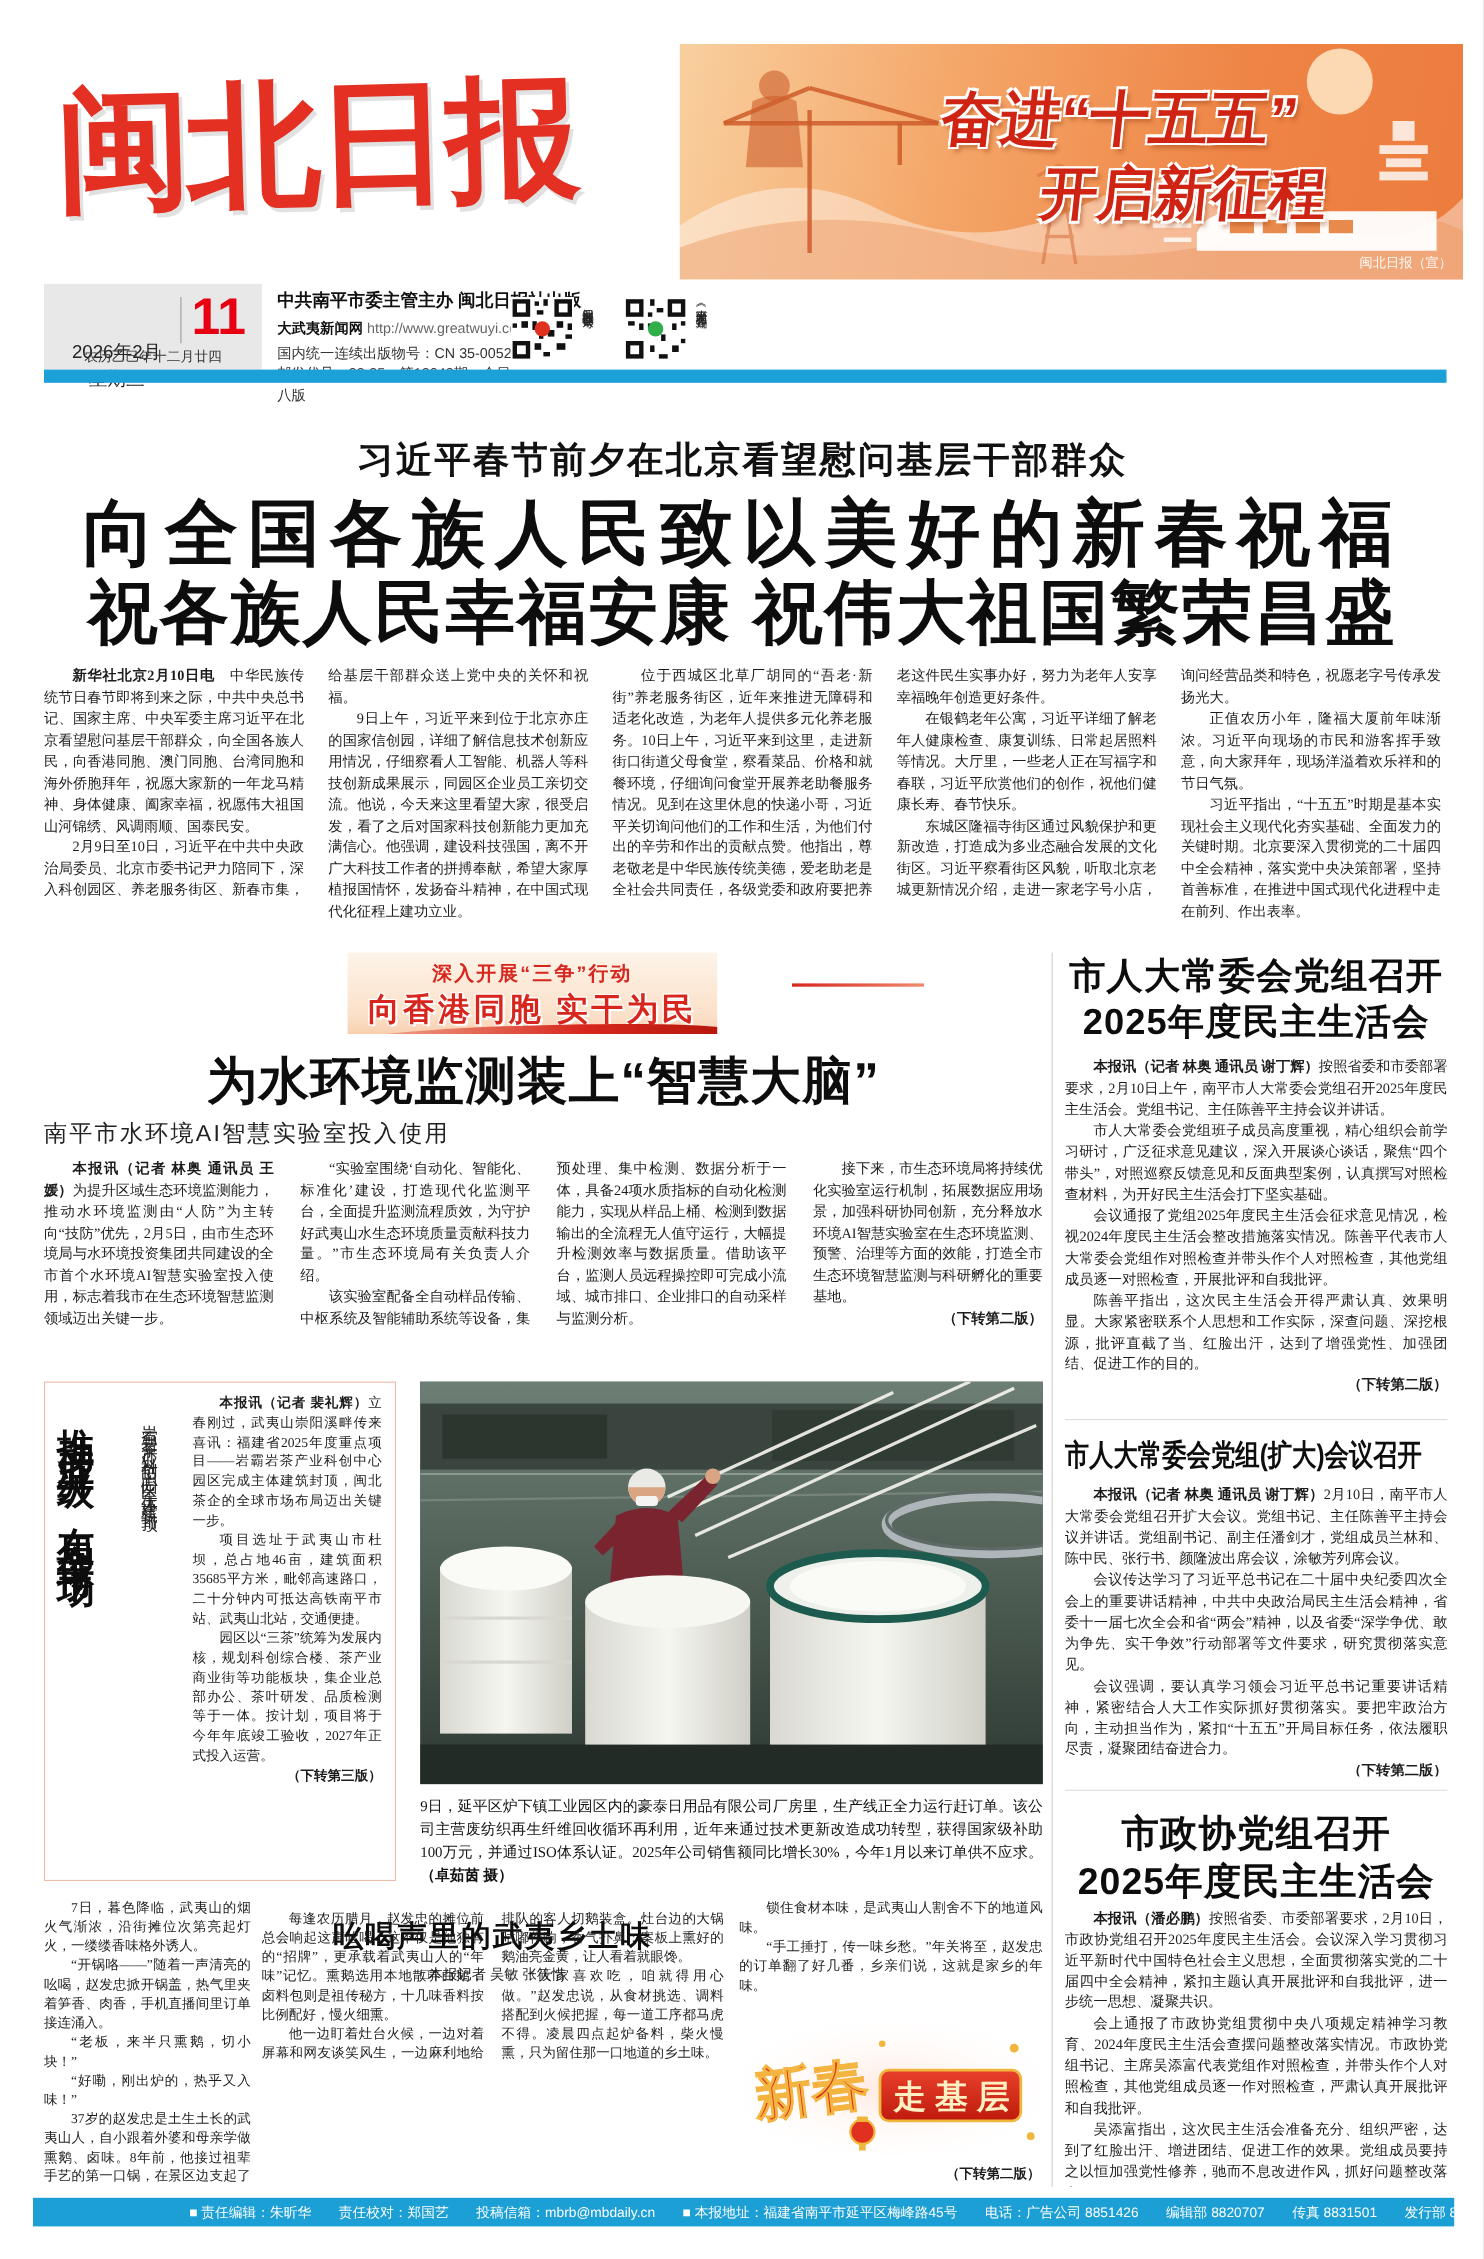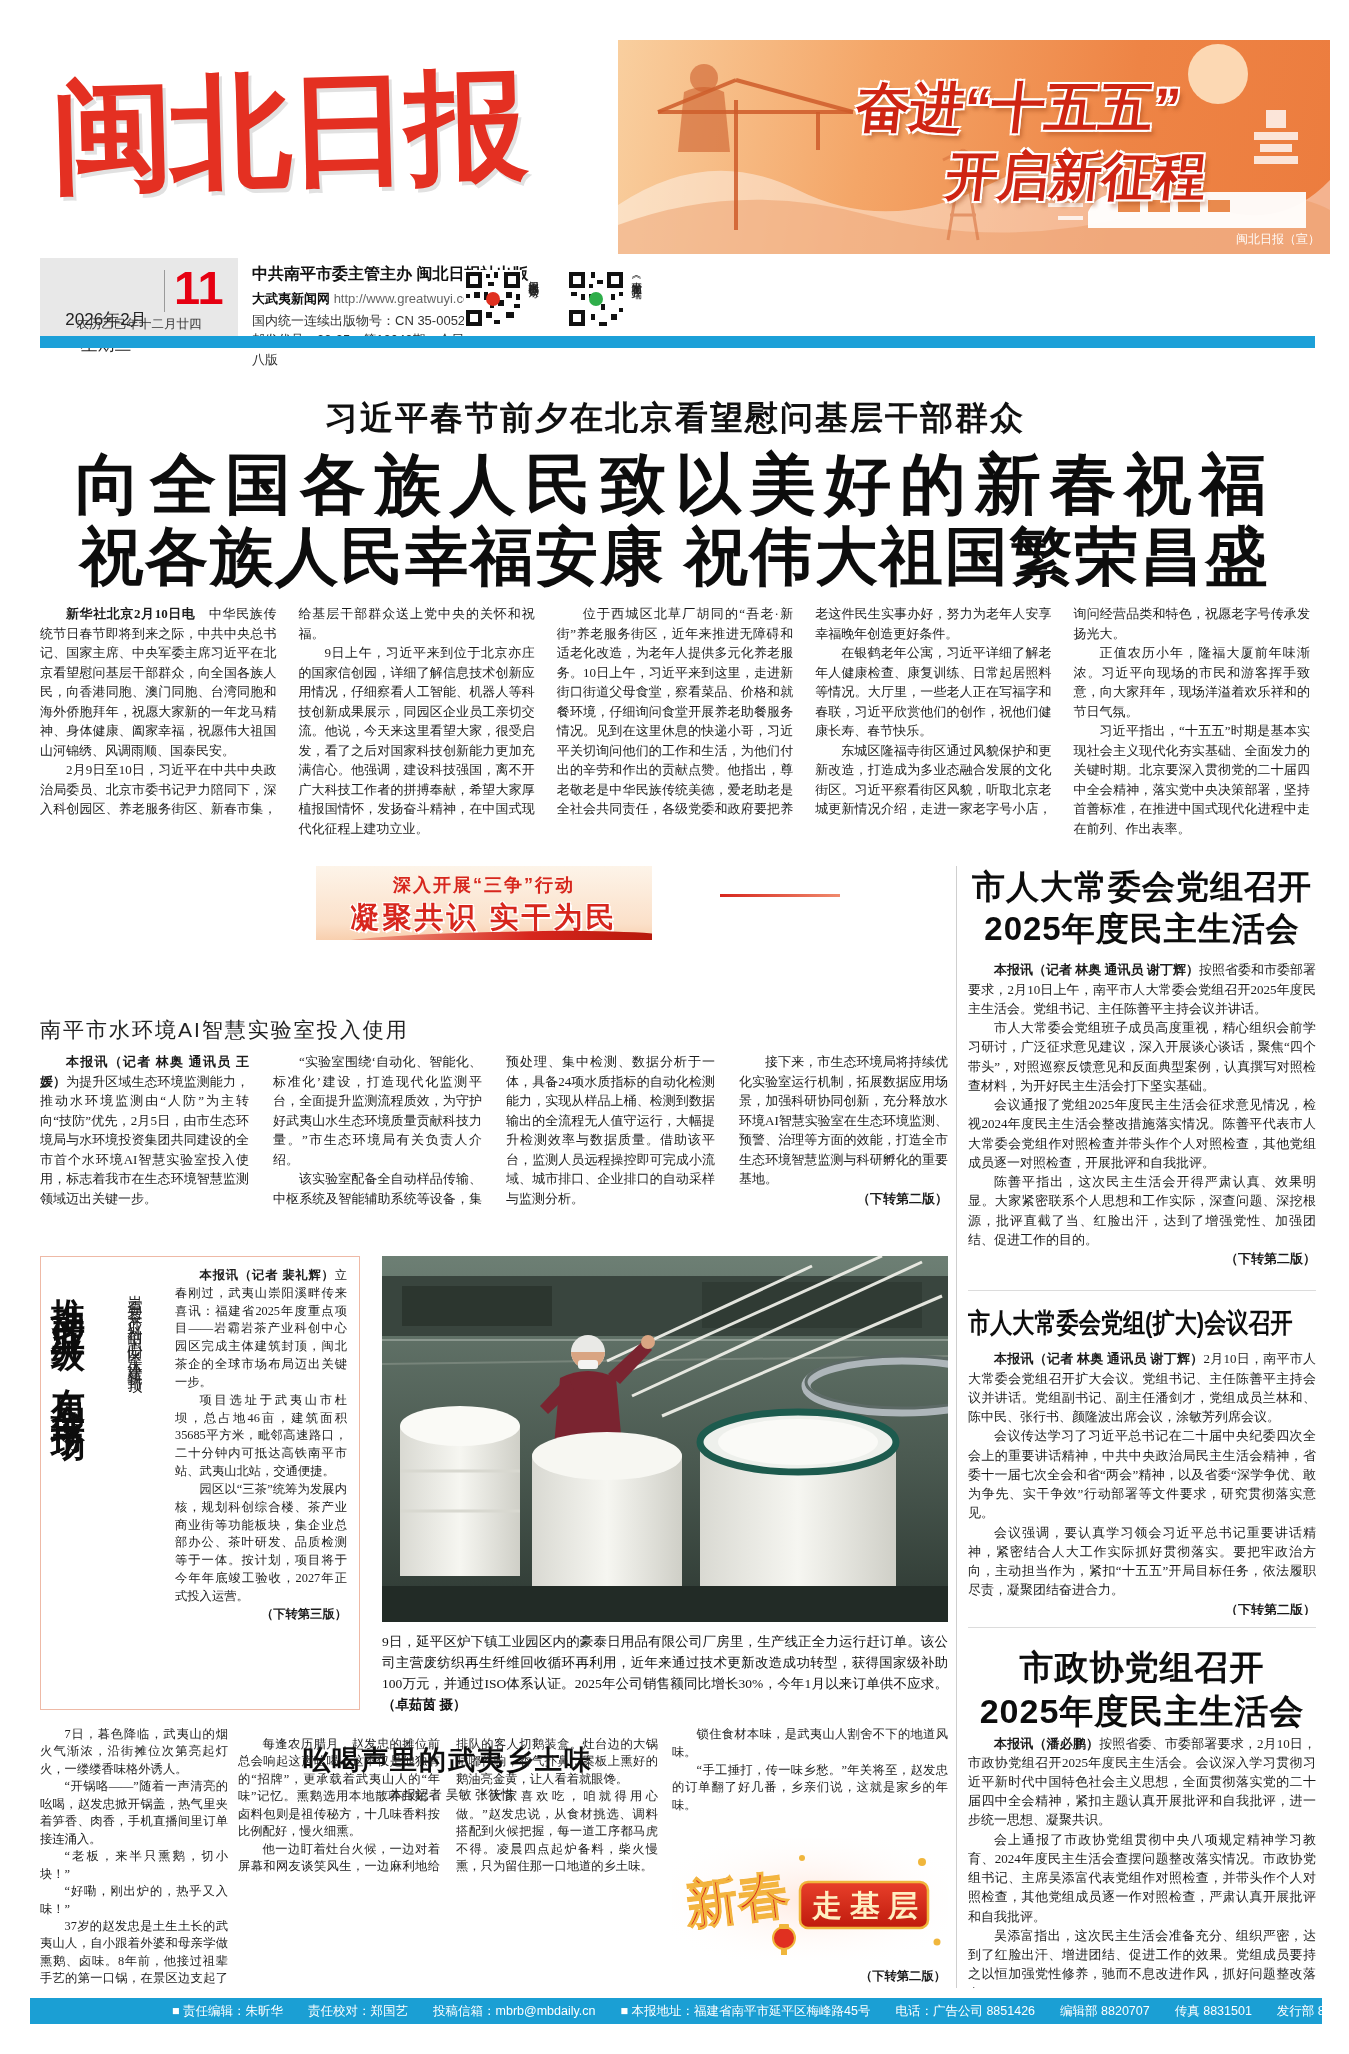--- a/index.html
+++ b/index.html
@@ -239,25 +239,26 @@
     <p>位于西城区北草厂胡同的“吾老·新街”养老服务街区，近年来推进无障碍和适老化改造，为老年人提供多元化养老服务。10日上午，习近平来到这里，走进新街口街道父母食堂，察看菜品、价格和就餐环境，仔细询问食堂开展养老助餐服务情况。见到在这里休息的快递小哥，习近平关切询问他们的工作和生活，为他们付出的辛劳和作出的贡献点赞。他指出，尊老敬老是中华民族传统美德，爱老助老是全社会共同责任，各级党委和政府要把养老这件民生实事办好，努力为老年人安享幸福晚年创造更好条件。</p>
     <p>在银鹤老年公寓，习近平详细了解老年人健康检查、康复训练、日常起居照料等情况。大厅里，一些老人正在写福字和春联，习近平欣赏他们的创作，祝他们健康长寿、春节快乐。</p>
     <p>东城区隆福寺街区通过风貌保护和更新改造，打造成为多业态融合发展的文化街区。习近平察看街区风貌，听取北京老城更新情况介绍，走进一家老字号小店，询问经营品类和特色，祝愿老字号传承发扬光大。</p>
     <p>正值农历小年，隆福大厦前年味渐浓。习近平向现场的市民和游客挥手致意，向大家拜年，现场洋溢着欢乐祥和的节日气氛。</p>
     <p>习近平指出，“十五五”时期是基本实现社会主义现代化夯实基础、全面发力的关键时期。北京要深入贯彻党的二十届四中全会精神，落实党中央决策部署，坚持首善标准，在推进中国式现代化进程中走在前列、作出表率。</p>
 
   </div>
 
   <div class="abs sanzheng">
     <div class="l1">深入开展“三争”行动</div>
-    <div class="l2">凝聚共识  实干为民</div>
+    <div class="l2">向香港同胞  实干为民</div>
     <div class="swoosh"></div>
   </div>
   <div class="abs redline"></div>
 
+  <div class="abs waterhead">为水环境监测装上“智慧大脑”</div>
   <div class="abs watersub">南平市水环境AI智慧实验室投入使用</div>
   <div class="abs waterbody serif just col-flow">
     <p><b>本报讯（记者 林奥 通讯员 王媛）</b><span>为提升区域生态环境监测能力，推动水环境监测由“人防”为主转向“技防”优先，2月5日，由市生态环境局与水环境投资集团共同建设的全市首个水环境AI智慧实验室投入使用，标志着我市在生态环境智慧监测领域迈出关键一步。</span></p>
     <p>“实验室围绕‘自动化、智能化、标准化’建设，打造现代化监测平台，全面提升监测流程质效，为守护好武夷山水生态环境质量贡献科技力量。”市生态环境局有关负责人介绍。</p>
     <p>该实验室配备全自动样品传输、中枢系统及智能辅助系统等设备，集预处理、集中检测、数据分析于一体，具备24项水质指标的自动化检测能力，实现从样品上桶、检测到数据输出的全流程无人值守运行，大幅提升检测效率与数据质量。借助该平台，监测人员远程操控即可完成小流域、城市排口、企业排口的自动采样与监测分析。</p>
     <p>接下来，市生态环境局将持续优化实验室运行机制，拓展数据应用场景，加强科研协同创新，充分释放水环境AI智慧实验室在生态环境监测、预警、治理等方面的效能，打造全市生态环境智慧监测与科研孵化的重要基地。</p>
     <p class="jump">（下转第二版）</p>
   </div>
 
   <div class="abs teabox">

